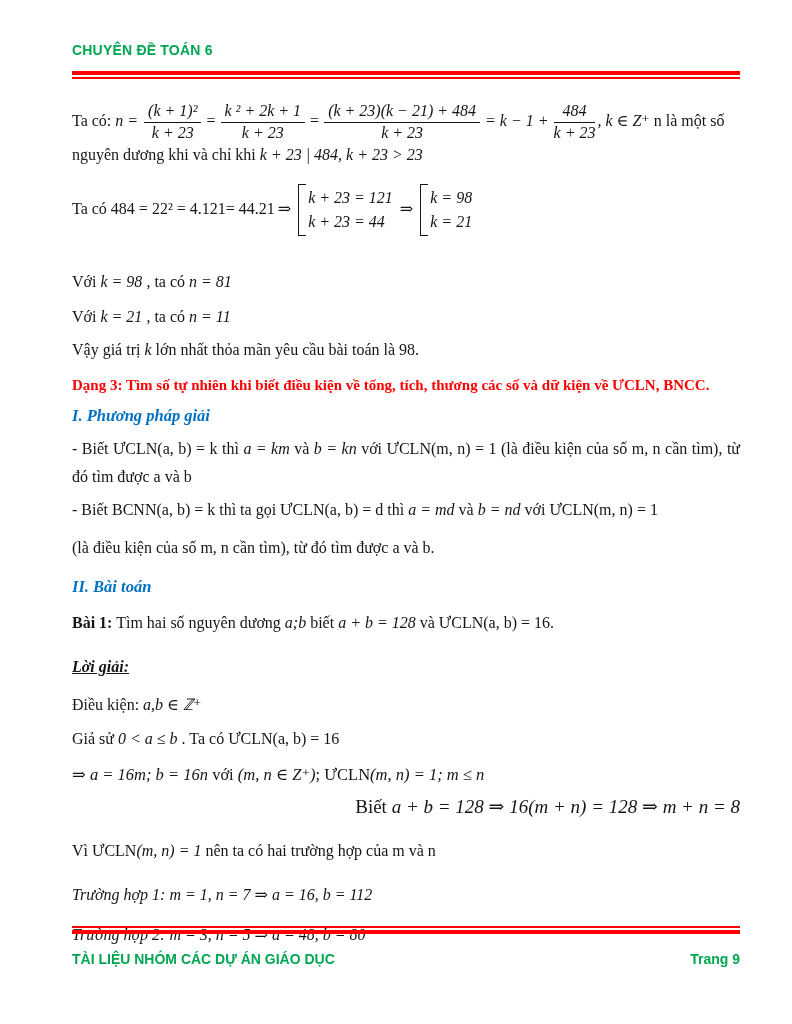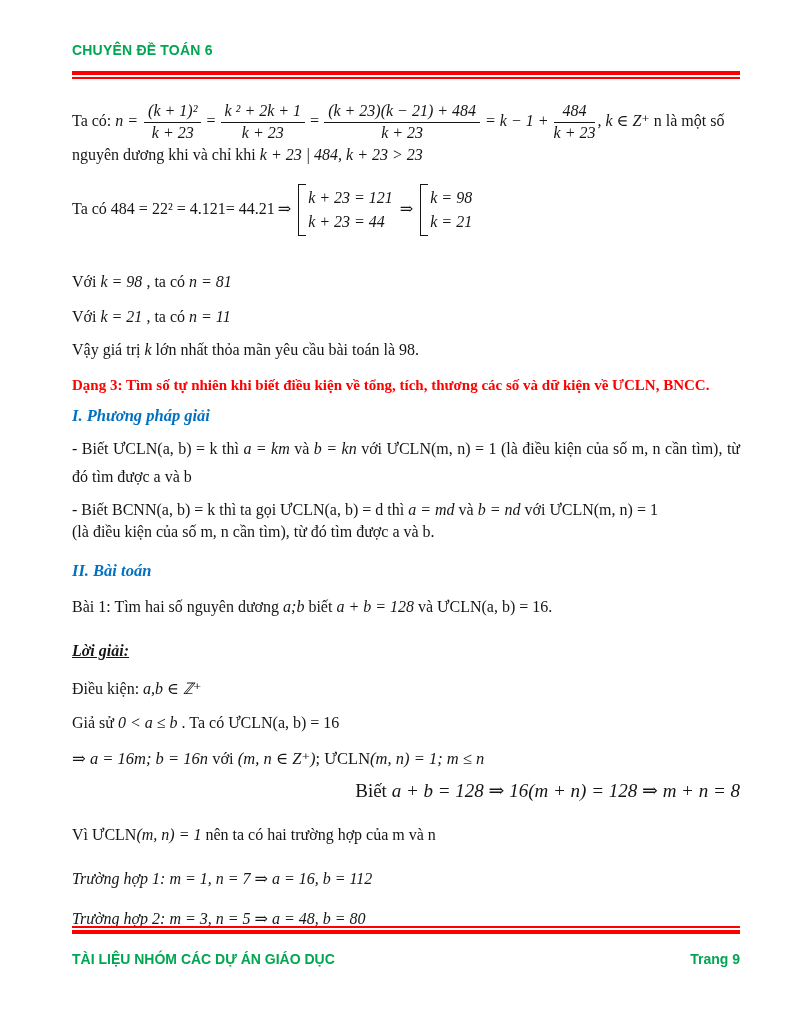--- a/index.html
+++ b/index.html
@@ -32,21 +32,21 @@
   
   .cases{display:inline-block;vertical-align:middle;position:relative;padding:2px 0 2px 10px;margin:0 4px;}
   .cases::before{content:"";position:absolute;left:0;top:0;bottom:0;width:7px;
                  border:1.7px solid #151515;border-right:none;}
   .crow{display:block;line-height:24px;}
 
   
   .dang{color:#FF0000;font-weight:bold;font-size:15px;white-space:nowrap;margin-top:15px;line-height:20px;}
   .bluehead{color:#0070C0;font-weight:bold;font-style:italic;font-size:16.5px;margin-top:11px;line-height:20px;}
   .loigiai{font-weight:bold;font-style:italic;text-decoration:underline;margin-top:24px;line-height:20px;}
-  .bold{font-weight:normal;}
+  .bold{font-weight:bold;}
   .just{text-align:justify;line-height:28px;}
 </style>
 </head>
 <body>
 
 <div class="page">
   <div class="content">
 
     <div class="header">
       <div class="title hf-font">CHUYÊN ĐỀ TOÁN 6</div>
@@ -81,21 +81,21 @@
     <p class="bluehead">I. Phương pháp giải</p>
 
     <p class="just" style="margin-top:9px;">
       <span>- Biết ƯCLN(a, b) = k thì </span><span class="m">a = km</span><span>  và  </span><span class="m">b = kn</span><span>  với ƯCLN(m, n) = 1 (là điều kiện của số m, n cần tìm), từ đó tìm được a và b</span>
     </p>
 
     <p class="line" style="margin-top:9px;">
       <span>- Biết BCNN(a, b) = k thì ta gọi ƯCLN(a, b) = d thì </span><span class="m">a = md</span><span>  và </span><span class="m">b = nd</span><span>  với ƯCLN(m, n) = 1</span>
     </p>
 
-    <p class="line" style="margin-top:2px;">(là điều kiện của số m, n cần tìm), từ đó tìm được a và b.</p>
+    <p class="line" style="margin-top:18px;">(là điều kiện của số m, n cần tìm), từ đó tìm được a và b.</p>
 
     <p class="bluehead" style="margin-top:19px;">II. Bài toán</p>
 
     <p class="line" style="margin-top:16px;">
       <span class="bold">Bài 1:</span><span> Tìm hai số nguyên dương </span><span class="m">a;b</span><span> biết </span><span class="m">a + b = 128</span><span> và ƯCLN(a, b) = 16.</span>
     </p>
 
     <p class="loigiai">Lời giải:</p>
 
     <p class="line" style="margin-top:18px;">

